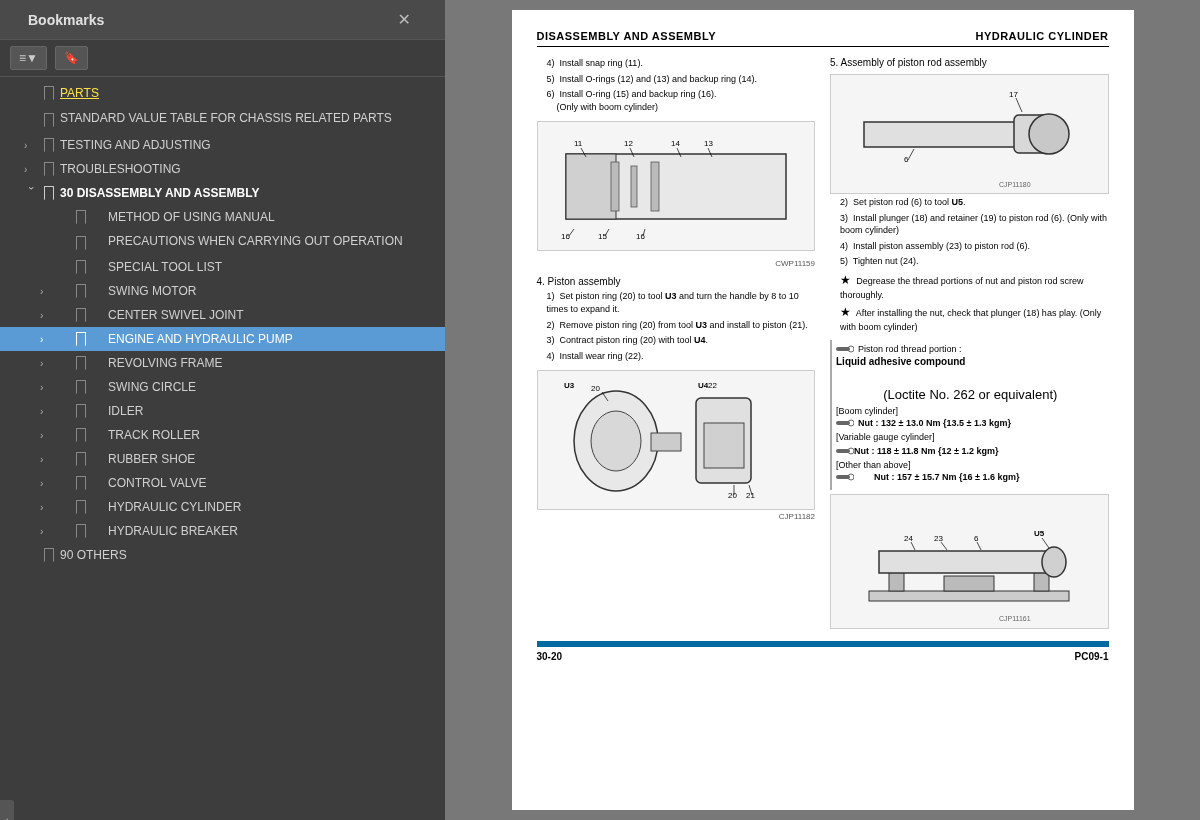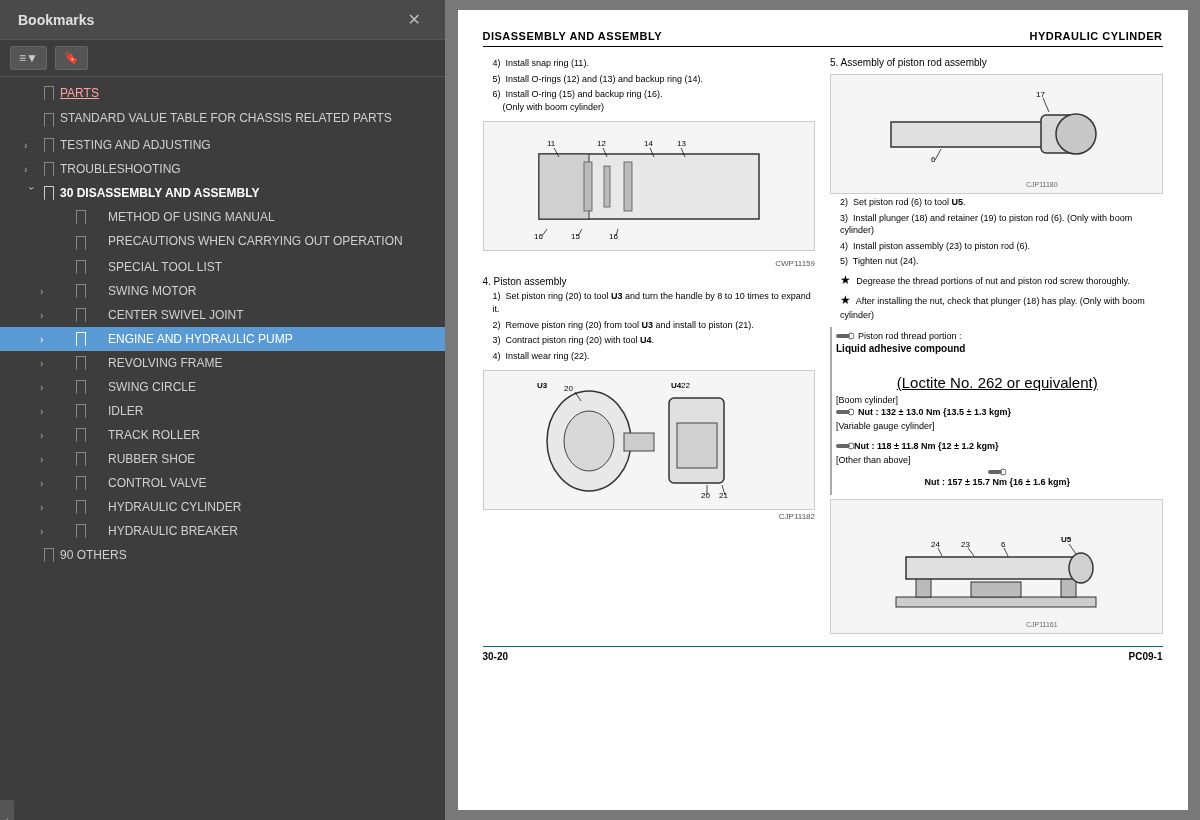--- a/index.html
+++ b/index.html
@@ -11,21 +11,21 @@
       min-width: 445px;
       height: 820px;
       background: #3d3d3d;
       display: flex;
       flex-direction: column;
       color: #e0e0e0;
       overflow: hidden;
     }
 
     #sidebar-header {
-      padding: 8px 18px;
+      padding: 8px 28px;
       background: #4a4a4a;
       display: flex;
       align-items: center;
       justify-content: space-between;
       border-bottom: 1px solid #555;
     }
 
     #sidebar-title {
       font-size: 14px;
       font-weight: bold;
@@ -110,42 +110,42 @@
       margin: 0 2px;
     }
 
     .bm-label {
       flex: 1;
       overflow: hidden;
       text-overflow: ellipsis;
     }
 
     .bm-link {
-      color: #fca5a5;
+      color: #fde047;
       text-decoration: underline;
       cursor: pointer;
     }
 
     .indent-1 { padding-left: 24px; }
     .indent-2 { padding-left: 40px; gap: 20px; }
 
     
     #doc-panel {
       flex: 1;
       background: #787878;
       display: flex;
       flex-direction: column;
       align-items: center;
       overflow-y: auto;
       position: relative;
     }
 
     #doc-page {
       background: #fff;
-      width: 730px;
+      width: 622px;
       min-height: 800px;
       margin: 10px auto;
       padding: 20px 25px;
       font-family: Arial, sans-serif;
       font-size: 10px;
       color: #000;
       position: relative;
     }
 
     
@@ -232,21 +232,21 @@
       color: #555;
       text-align: right;
       margin-top: 1px;
     }
 
     .note-star { font-size: 12px; margin-right: 3px; }
 
     .doc-footer {
       display: flex;
       justify-content: space-between;
-      border-top: 1px solid #0369a1;
+      border-top: 6px solid #0369a1;
       padding-top: 4px;
       margin-top: 10px;
       font-size: 10px;
       font-weight: bold;
     }
 
     
     svg text { font-family: Arial, sans-serif; }
   </style>
 </head>
@@ -505,42 +505,42 @@
         <div style="margin-top:6px; padding: 4px; border-left: 2px solid #aaa;">
           <div style="display:flex; align-items:center; gap:4px; margin-bottom:2px;">
 
             <svg width="18" height="10">
               <rect x="0" y="3" width="14" height="4" rx="2" fill="#666"></rect>
               <circle cx="15" cy="5" r="3" fill="none" stroke="#666" stroke-width="1"></circle>
             </svg>
             <span style="font-size:9px;">Piston rod thread portion :</span>
           </div>
           <div style="text-align:left; font-size:10px; font-weight:bold; margin-bottom:20px;">Liquid adhesive compound</div>
-          <div style="text-align:center; font-size:15px; margin-bottom:4px;text-decoration:underline;">(Loctite No. 262 or equivalent)</div>
+          <div style="text-align:center; font-size:13px; margin-bottom:4px;">(Loctite No. 262 or equivalent)</div>
 
           <div style="font-size:9px; margin-bottom:2px;">[Boom cylinder]</div>
           <div style="display:flex; align-items:center; gap:4px; margin-bottom:4px;">
             <svg width="18" height="10">
               <rect x="0" y="3" width="14" height="4" rx="2" fill="#666"></rect>
               <circle cx="15" cy="5" r="3" fill="none" stroke="#666" stroke-width="1"></circle>
             </svg>
             <span style="font-size:9px; font-weight:bold;">Nut : 132 ± 13.0 Nm {13.5 ± 1.3 kgm}</span>
           </div>
 
-          <div style="font-size:9px; margin-bottom:10px;">[Variable gauge cylinder]</div>
+          <div style="font-size:9px; margin-bottom:4px;">[Variable gauge cylinder]</div>
           <div style="display:flex; align-items:center; gap:0; margin-bottom:4px;">
             <svg width="18" height="10">
               <rect x="0" y="3" width="14" height="4" rx="2" fill="#666"></rect>
               <circle cx="15" cy="5" r="3" fill="none" stroke="#666" stroke-width="1"></circle>
             </svg>
             <span style="font-size:9px; font-weight:bold;">Nut : 118 ± 11.8 Nm {12 ± 1.2 kgm}</span>
           </div>
 
           <div style="font-size:9px; margin-bottom:2px;">[Other than above]</div>
-          <div style="display:flex; align-items:center; gap:0; margin-bottom:4px;flex-direction:column;">
+          <div style="display:flex; align-items:center; gap:20px; margin-bottom:4px;">
             <svg width="18" height="10">
               <rect x="0" y="3" width="14" height="4" rx="2" fill="#666"></rect>
               <circle cx="15" cy="5" r="3" fill="none" stroke="#666" stroke-width="1"></circle>
             </svg>
             <span style="font-size:9px; font-weight:bold;">Nut : 157 ± 15.7 Nm {16 ± 1.6 kgm}</span>
           </div>
         </div>
 
         <div class="doc-diagram" style="height:135px; margin-bottom:2px; margin-top:4px;">
           <svg width="220" height="130">

